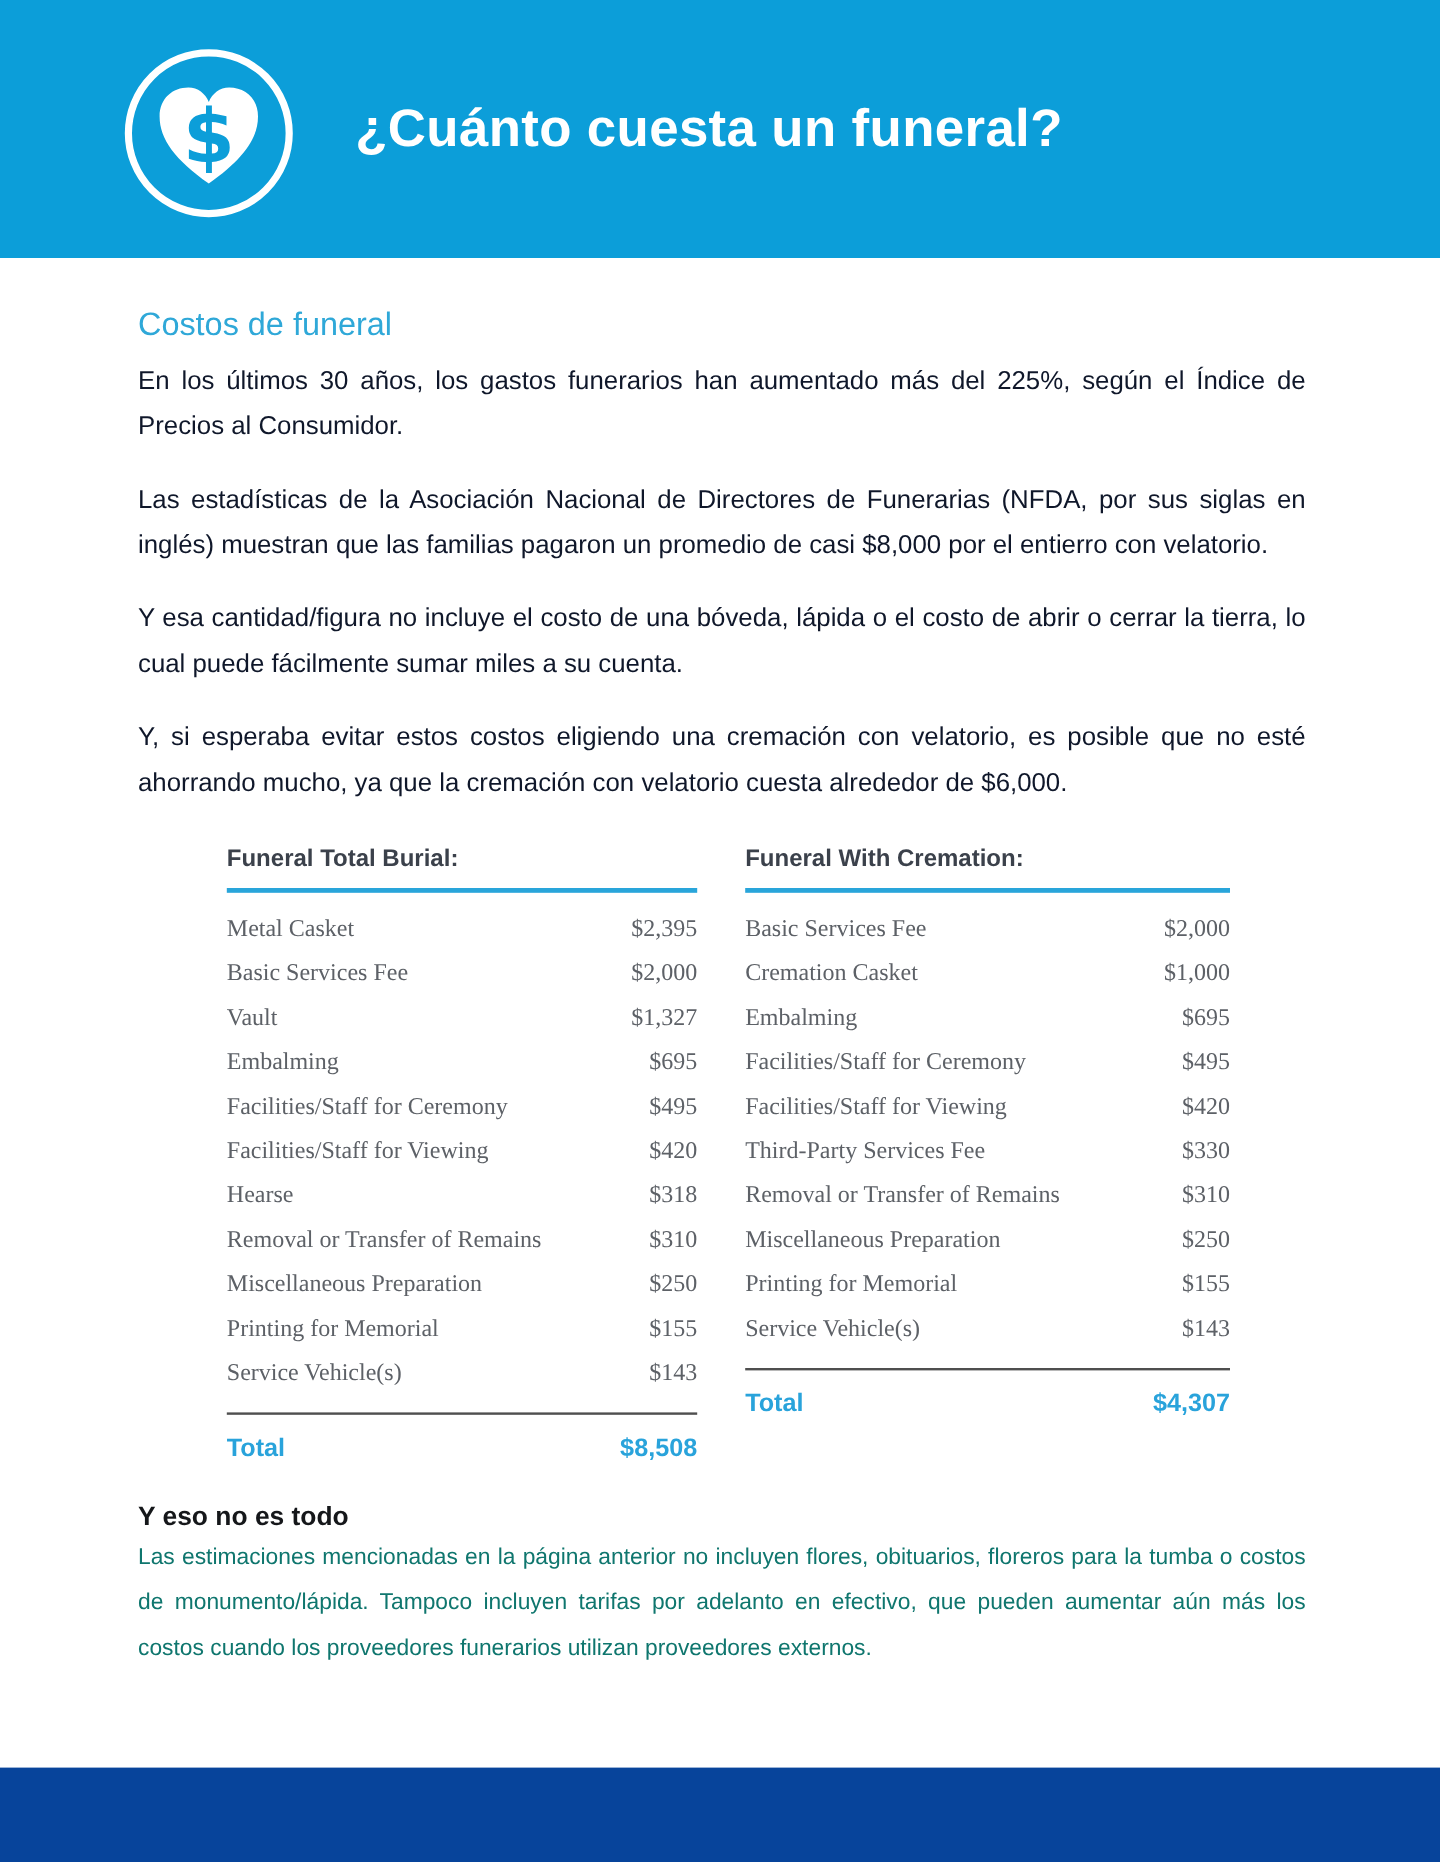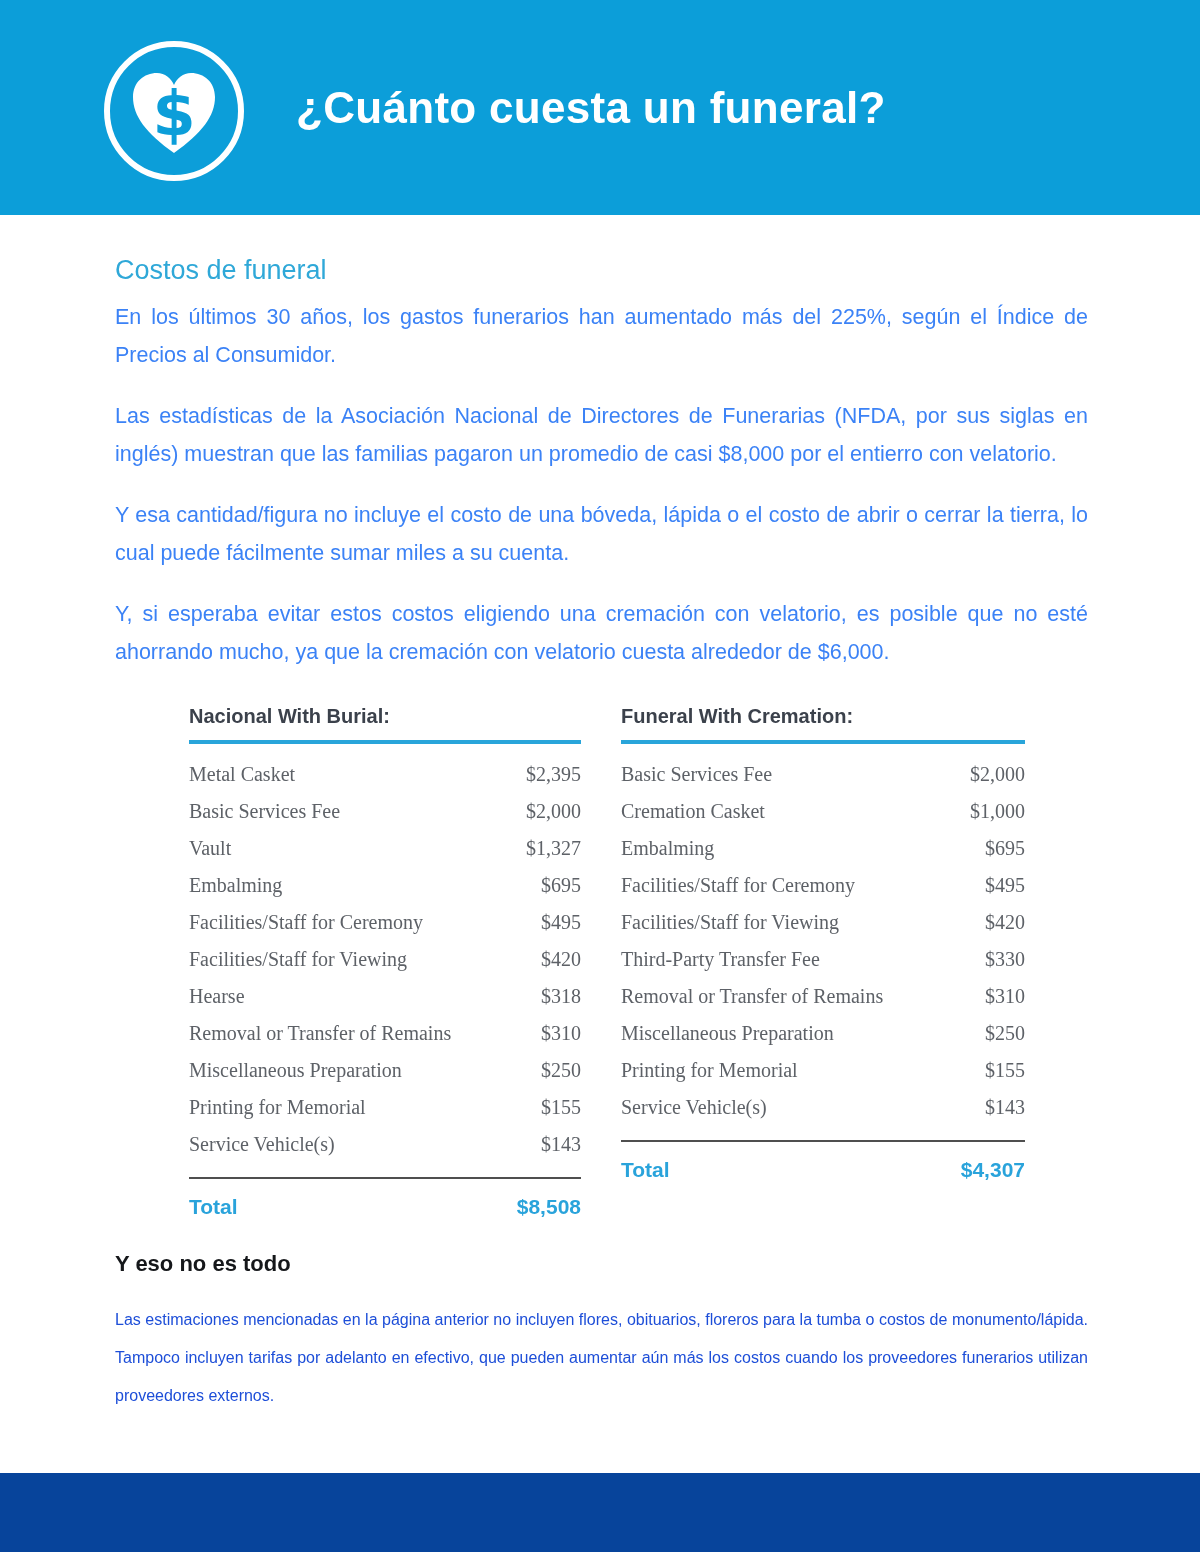--- a/index.html
+++ b/index.html
@@ -17,21 +17,21 @@
   }
   .banner-icon { width:148px; height:148px; flex:0 0 auto; margin-top:6px; }
   .banner-title {
     color:#ffffff; font-size:44px; font-weight:bold;
     margin-left:48px; letter-spacing:0.3px;
   }
   
   .content { padding:40px 112px 0 115px; }
   .section-heading { color:#2fa8d8; font-size:27px; font-weight:500; margin-bottom:12px; }
   .body-par {
-    font-size:21.5px; line-height:38px; color:#3b82f6;
+    font-size:21.5px; line-height:38px; color:#0f172a;
     text-align:justify; margin-bottom:23px;
   }
   
   .tables-wrap { display:flex; gap:40px; margin:34px 0 0 74px; }
   .cost-table { width:392px; }
   .cost-table.right { width:404px; }
   .table-title {
     font-size:20px; font-weight:bold; color:#3b414b;
     padding-bottom:12px; border-bottom:4px solid #29a5da;
   }
@@ -42,22 +42,22 @@
   }
   .row .value { text-align:right; white-space:nowrap; }
   .total-row {
     display:flex; justify-content:space-between;
     border-top:2px solid #4f4f4f; margin-top:14px; padding-top:16px;
     font-size:21px; font-weight:bold; color:#29a3db;
   }
   
   .outro-heading { font-size:22px; font-weight:bold; color:#15171a; margin-top:32px; }
   .outro-par {
-    font-size:16px; line-height:38px; color:#1d4ed8;
-    text-align:justify; margin-top:24px;
+    font-size:19px; line-height:38px; color:#0f766e;
+    text-align:justify; margin-top:2px;
   }
   
   .footer-bar {
     position:absolute; left:0; right:0; bottom:0; height:79px;
     background:#07449b;
   }
 </style>
 </head>
 <body>
 
@@ -77,21 +77,21 @@
     <h2 class="section-heading">Costos de funeral</h2>
 
     <p class="body-par">En los últimos 30 años, los gastos funerarios han aumentado más del 225%, según el Índice de Precios al Consumidor.</p>
     <p class="body-par">Las estadísticas de la Asociación Nacional de Directores de Funerarias (NFDA, por sus siglas en inglés) muestran que las familias pagaron un promedio de casi $8,000 por el entierro con velatorio.</p>
     <p class="body-par">Y esa cantidad/figura no incluye el costo de una bóveda, lápida o el costo de abrir o cerrar la tierra, lo cual puede fácilmente sumar miles a su cuenta.</p>
     <p class="body-par">Y, si esperaba evitar estos costos eligiendo una cremación con velatorio, es posible que no esté ahorrando mucho, ya que la cremación con velatorio cuesta alrededor de $6,000.</p>
 
     <div class="tables-wrap">
 
       <div class="cost-table">
-        <div class="table-title">Nacional With Burial:</div>
+        <div class="table-title">Funeral Total Burial:</div>
         <div class="rows">
           <div class="row">
               <span class="label">Metal Casket</span>
               <span class="value">$2,395</span>
             </div>
           <div class="row">
               <span class="label">Basic Services Fee</span>
               <span class="value">$2,000</span>
             </div>
           <div class="row">
@@ -154,21 +154,21 @@
             </div>
           <div class="row">
               <span class="label">Facilities/Staff for Ceremony</span>
               <span class="value">$495</span>
             </div>
           <div class="row">
               <span class="label">Facilities/Staff for Viewing</span>
               <span class="value">$420</span>
             </div>
           <div class="row">
-              <span class="label">Third-Party Transfer Fee</span>
+              <span class="label">Third-Party Services Fee</span>
               <span class="value">$330</span>
             </div>
           <div class="row">
               <span class="label">Removal or Transfer of Remains</span>
               <span class="value">$310</span>
             </div>
           <div class="row">
               <span class="label">Miscellaneous Preparation</span>
               <span class="value">$250</span>
             </div>

